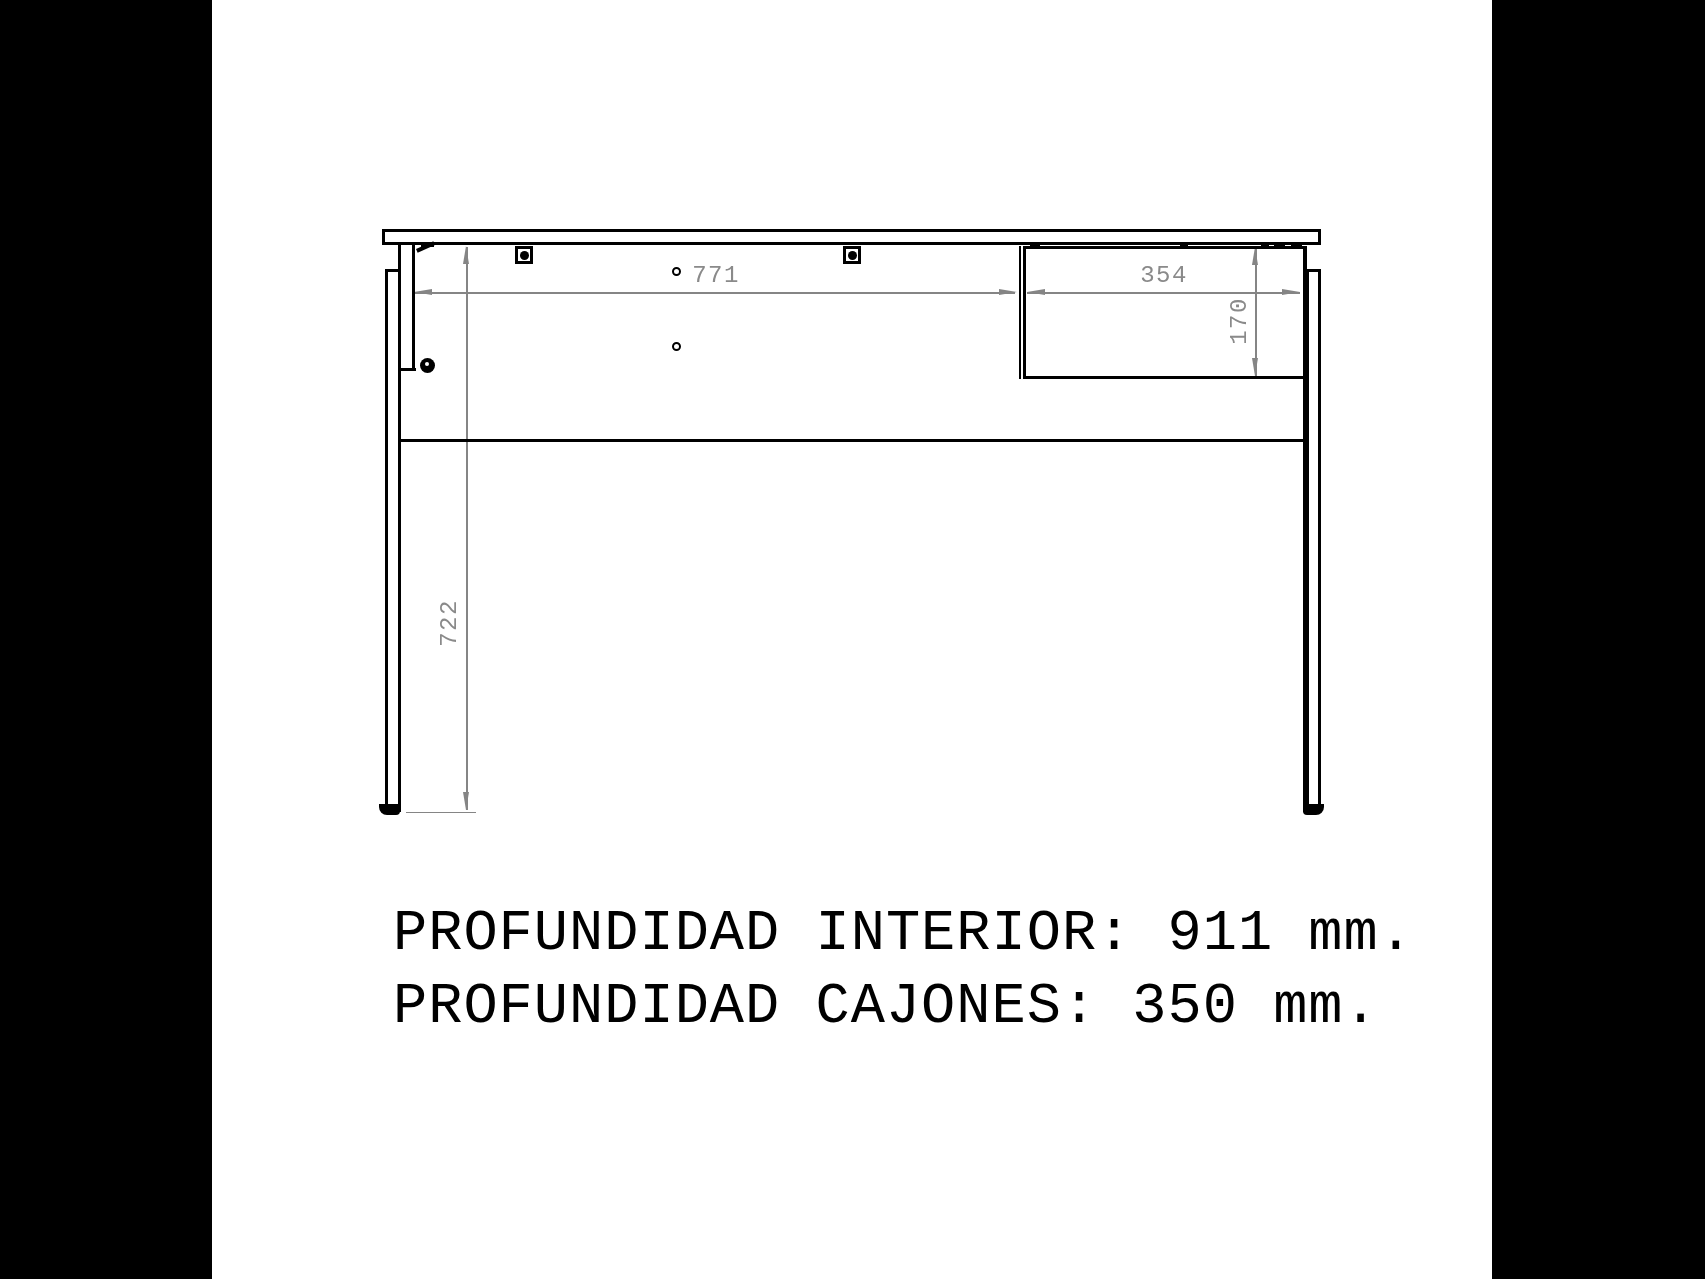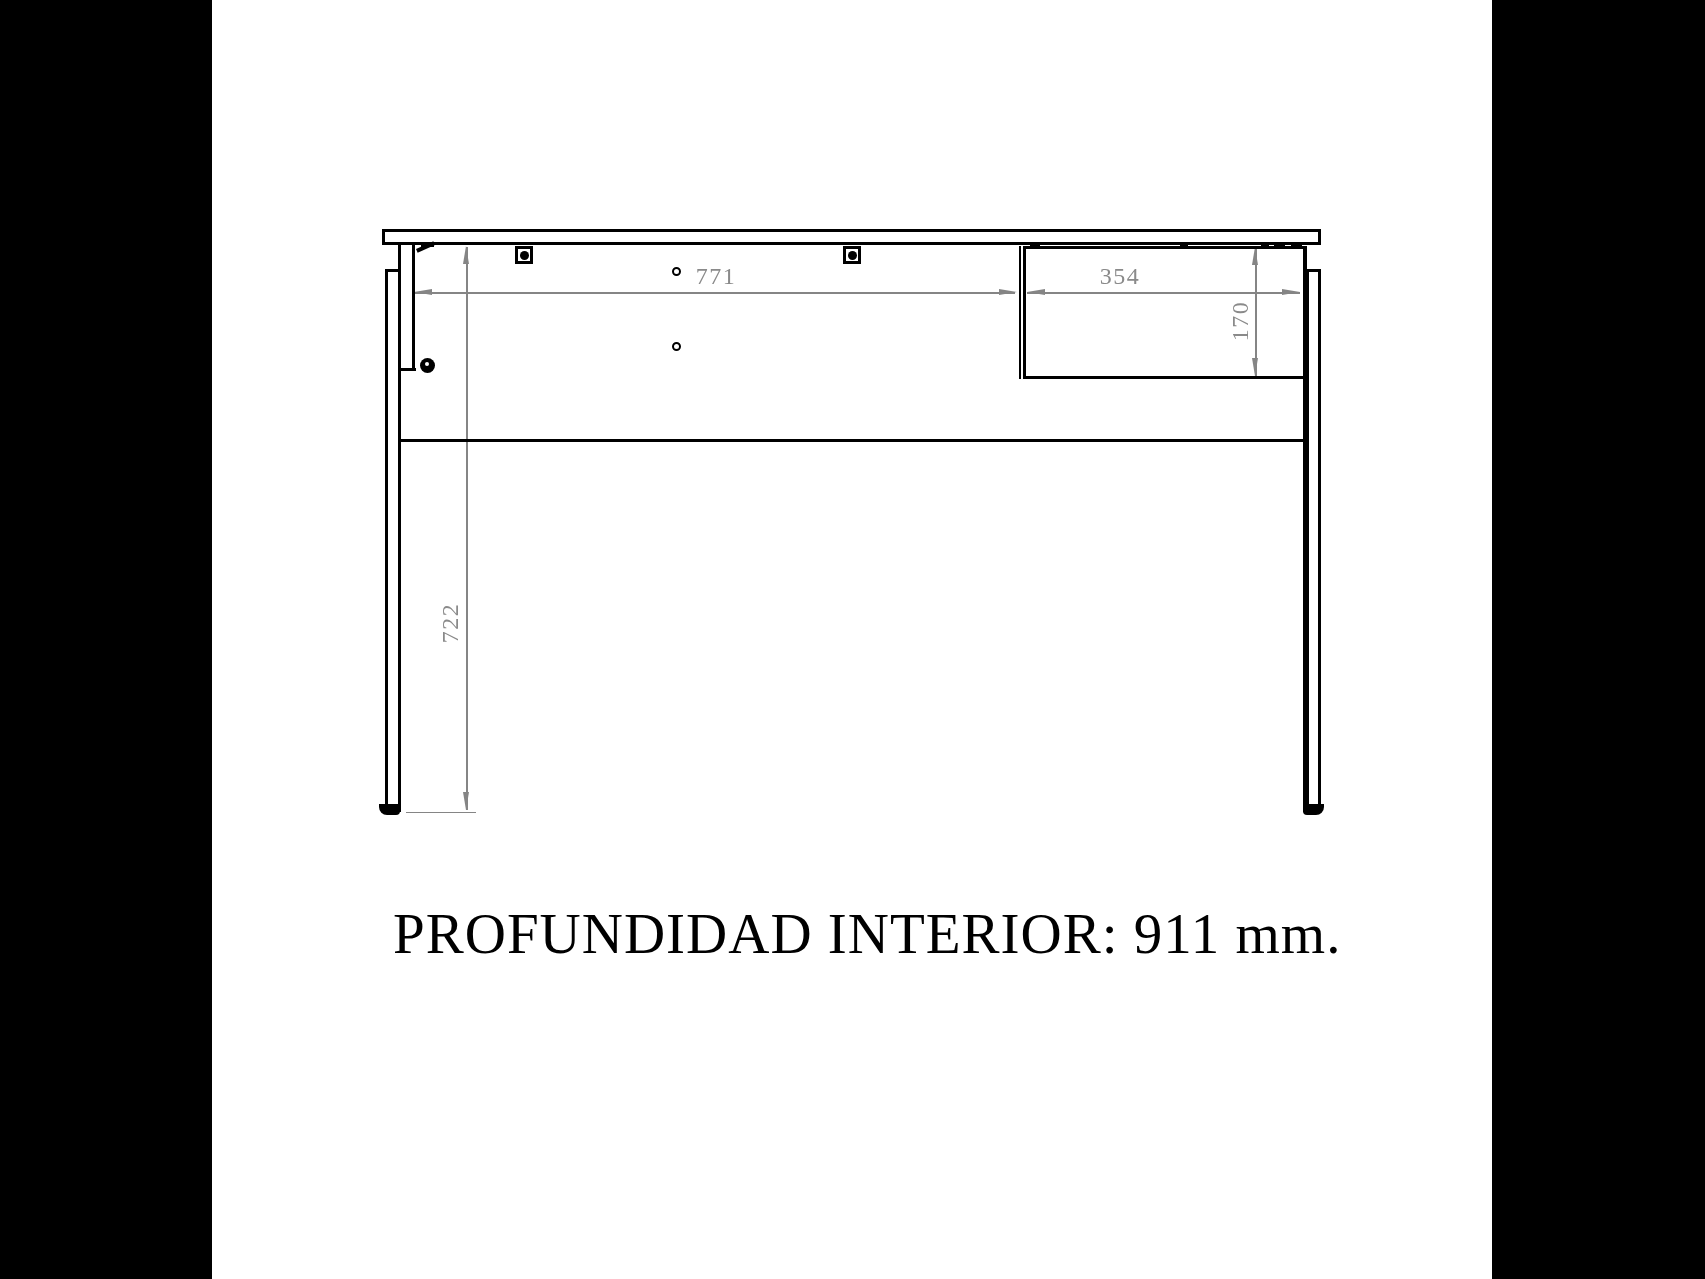--- a/index.html
+++ b/index.html
@@ -1,21 +1,21 @@
 <!DOCTYPE html>
 <html><head>
 <meta charset="utf-8">
 <style>
   html,body{margin:0;padding:0;background:#ffffff;}
   #canvas{
     position:relative;
     width:1705px;height:1279px;
     background:#ffffff;
     overflow:hidden;
-    font-family:Liberation Serif, serif;
+    font-family:Liberation Mono, monospace;
   }
   
   .k{position:absolute;background:#000;}
   .box{position:absolute;border:3.5px solid #000;background:transparent;box-sizing:border-box;}
   
   .g{position:absolute;background:#858585;}
   .dimlabel{
     position:absolute;color:#8a8a8a;
     font-size:24px;letter-spacing:1.5px;
     width:100px;height:26px;line-height:26px;text-align:center;
@@ -42,21 +42,21 @@
   <div class="k" style="left:1492px;top:0;width:213px;height:1279px;"></div>
 
   <div class="g" style="left:414px;top:292.3px;width:601px;height:1.5px;"></div>
   <div class="arr arr-l" style="left:414px;top:289.2px;"></div>
   <div class="arr arr-r" style="left:999px;top:289.2px;"></div>
   <div class="dimlabel" style="left:666px;top:263px;">771</div>
 
   <div class="g" style="left:1027px;top:292.3px;width:273px;height:1.5px;"></div>
   <div class="arr arr-l" style="left:1027px;top:289.2px;"></div>
   <div class="arr arr-r" style="left:1282px;top:289.2px;"></div>
-  <div class="dimlabel" style="left:1070px;top:263px;">354</div>
+  <div class="dimlabel" style="left:1114px;top:263px;">354</div>
 
   <div class="g" style="left:1255.3px;top:247px;width:1.5px;height:129px;"></div>
   <div class="arr arr-u" style="left:1252px;top:247px;"></div>
   <div class="arr arr-d" style="left:1252px;top:358px;"></div>
   <div class="dimlabel rot" style="left:1190px;top:308px;">170</div>
 
   <div class="g" style="left:466.3px;top:247px;width:1.5px;height:563px;"></div>
   <div class="arr arr-u" style="left:463px;top:246px;"></div>
   <div class="arr arr-d" style="left:463px;top:792px;"></div>
   <div class="dimlabel rot" style="left:400px;top:610px;">722</div>
@@ -91,14 +91,15 @@
 
   <div class="box" style="left:515px;top:246px;width:18px;height:17.5px;border-width:3.2px;"></div>
   <div class="circle k" style="left:519.5px;top:250.5px;width:9px;height:9px;"></div>
   <div class="box" style="left:843px;top:246px;width:18px;height:17.5px;border-width:3.2px;"></div>
   <div class="circle k" style="left:847.5px;top:250.5px;width:9px;height:9px;"></div>
 
   <div class="circle" style="left:672px;top:266.5px;width:9px;height:9px;border:2px solid #000;background:#fff;"></div>
   <div class="circle" style="left:672px;top:341.5px;width:9px;height:9px;border:2px solid #000;background:#fff;"></div>
 
   <div class="note" style="left:393px;top:903px;">PROFUNDIDAD INTERIOR: 911 mm.</div>
+  <div class="note" style="left:393px;top:976px;">PROFUNDIDAD CAJONES: 350 mm.</div>
 
 </div>
 
 </body></html>

